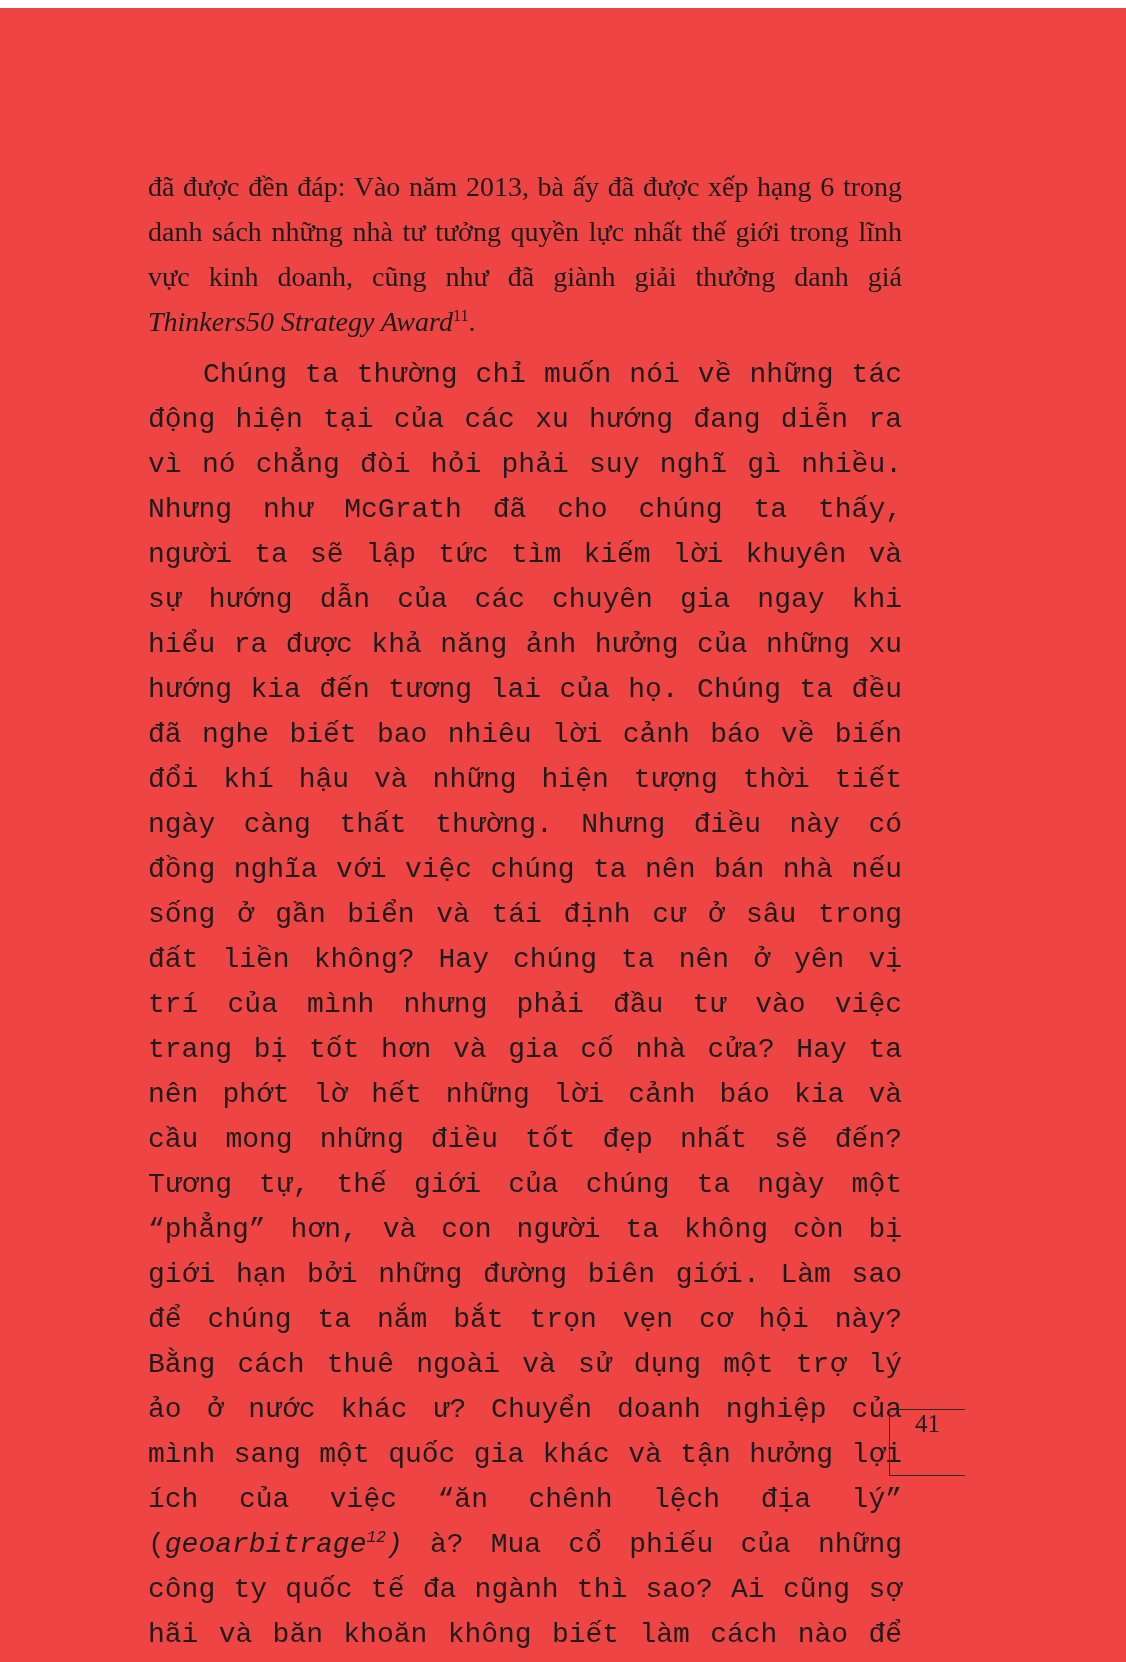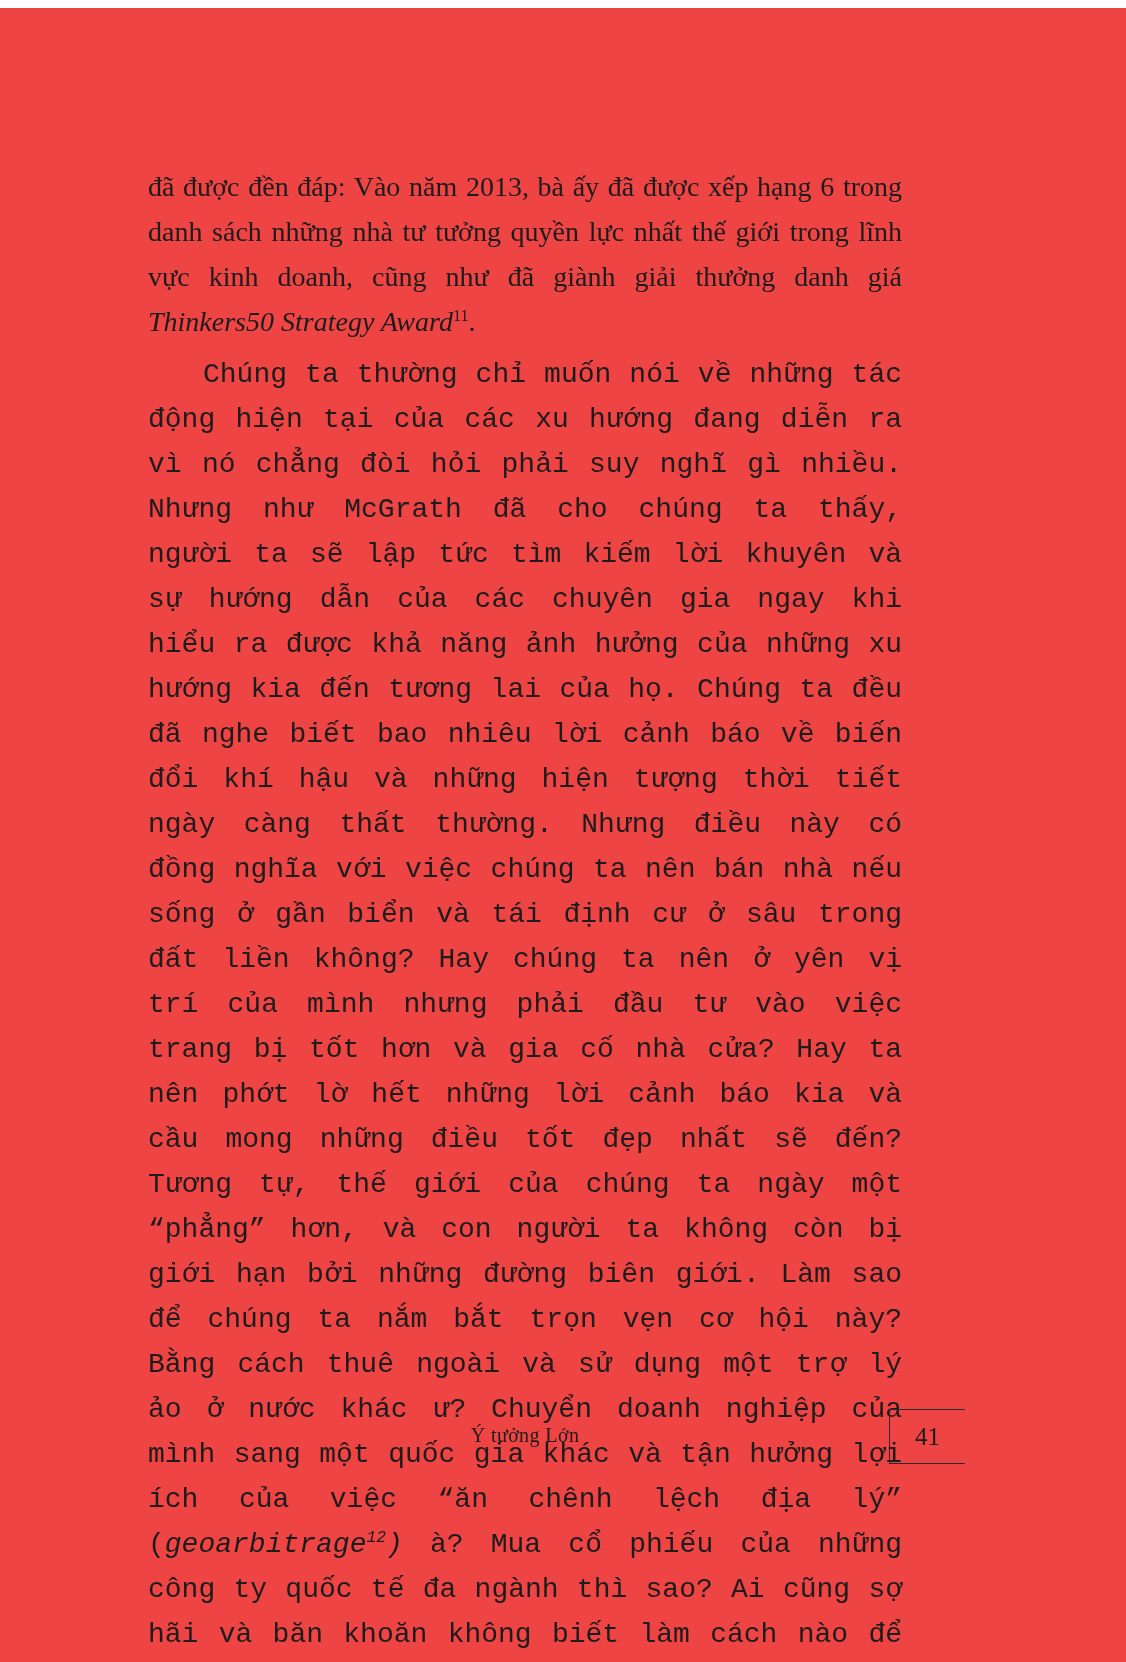--- a/index.html
+++ b/index.html
@@ -51,26 +51,26 @@
     font-size: 20px;
     letter-spacing: 0.4px;
     color: #1c1c1c;
   }
 
   .pagenum-box {
     position: absolute;
     left: 889px;
     top: 1401px;
     width: 76px;
-    height: 55px;
+    height: 67px;
     border-left: 1.5px solid #2a2a2a;
     border-top: 1.5px solid #2a2a2a;
     border-bottom: 1.5px solid #2a2a2a;
     display: flex;
-    align-items: center;
+    align-items: flex-start;
     justify-content: center;
   }
 
   .pagenum {
     font-size: 25px;
     color: #1c1c1c;
   }
 </style>
 </head>
 <body>
@@ -78,19 +78,18 @@
 <div class="page">
 
   <div class="text-block">
 
     <p class="para"><span>đã được đền đáp: Vào năm 2013, bà ấy đã được xếp hạng 6 trong danh sách những nhà tư tưởng quyền lực nhất thế giới trong lĩnh vực kinh doanh, cũng như đã giành giải thưởng danh giá </span><span class="seg-italic">Thinkers50 Strategy Award</span><sup class="note-ref">11</sup><span>.</span></p>
 
     <p class="para indent"><span>Chúng ta thường chỉ muốn nói về những tác động hiện tại của các xu hướng đang diễn ra vì nó chẳng đòi hỏi phải suy nghĩ gì nhiều. Nhưng như McGrath đã cho chúng ta thấy, người ta sẽ lập tức tìm kiếm lời khuyên và sự hướng dẫn của các chuyên gia ngay khi hiểu ra được khả năng ảnh hưởng của những xu hướng kia đến tương lai của họ. Chúng ta đều đã nghe biết bao nhiêu lời cảnh báo về biến đổi khí hậu và những hiện tượng thời tiết ngày càng thất thường. Nhưng điều này có đồng nghĩa với việc chúng ta nên bán nhà nếu sống ở gần biển và tái định cư ở sâu trong đất liền không? Hay chúng ta nên ở yên vị trí của mình nhưng phải đầu tư vào việc trang bị tốt hơn và gia cố nhà cửa? Hay ta nên phớt lờ hết những lời cảnh báo kia và cầu mong những điều tốt đẹp nhất sẽ đến? Tương tự, thế giới của chúng ta ngày một “phẳng” hơn, và con người ta không còn bị giới hạn bởi những đường biên giới. Làm sao để chúng ta nắm bắt trọn vẹn cơ hội này? Bằng cách thuê ngoài và sử dụng một trợ lý ảo ở nước khác ư? Chuyển doanh nghiệp của mình sang một quốc gia khác và tận hưởng lợi ích của việc “ăn chênh lệch địa lý” (</span><span class="seg-italic">geoarbitrage</span><sup class="note-ref italic">12</sup><span class="seg-italic">)</span><span> à? Mua cổ phiếu của những công ty quốc tế đa ngành thì sao? Ai cũng sợ hãi và băn khoăn không biết làm cách nào để ứng phó với thời thế không ngừng thay đổi. Vì vậy, nếu bạn có thể cho người</span></p>
 
   </div>
 
-  <div class="footer-title">Ý tưởng Lớn</div>
 
   <div class="pagenum-box">
     <span class="pagenum">41</span>
   </div>
 
 </div>
 
 </body></html>

